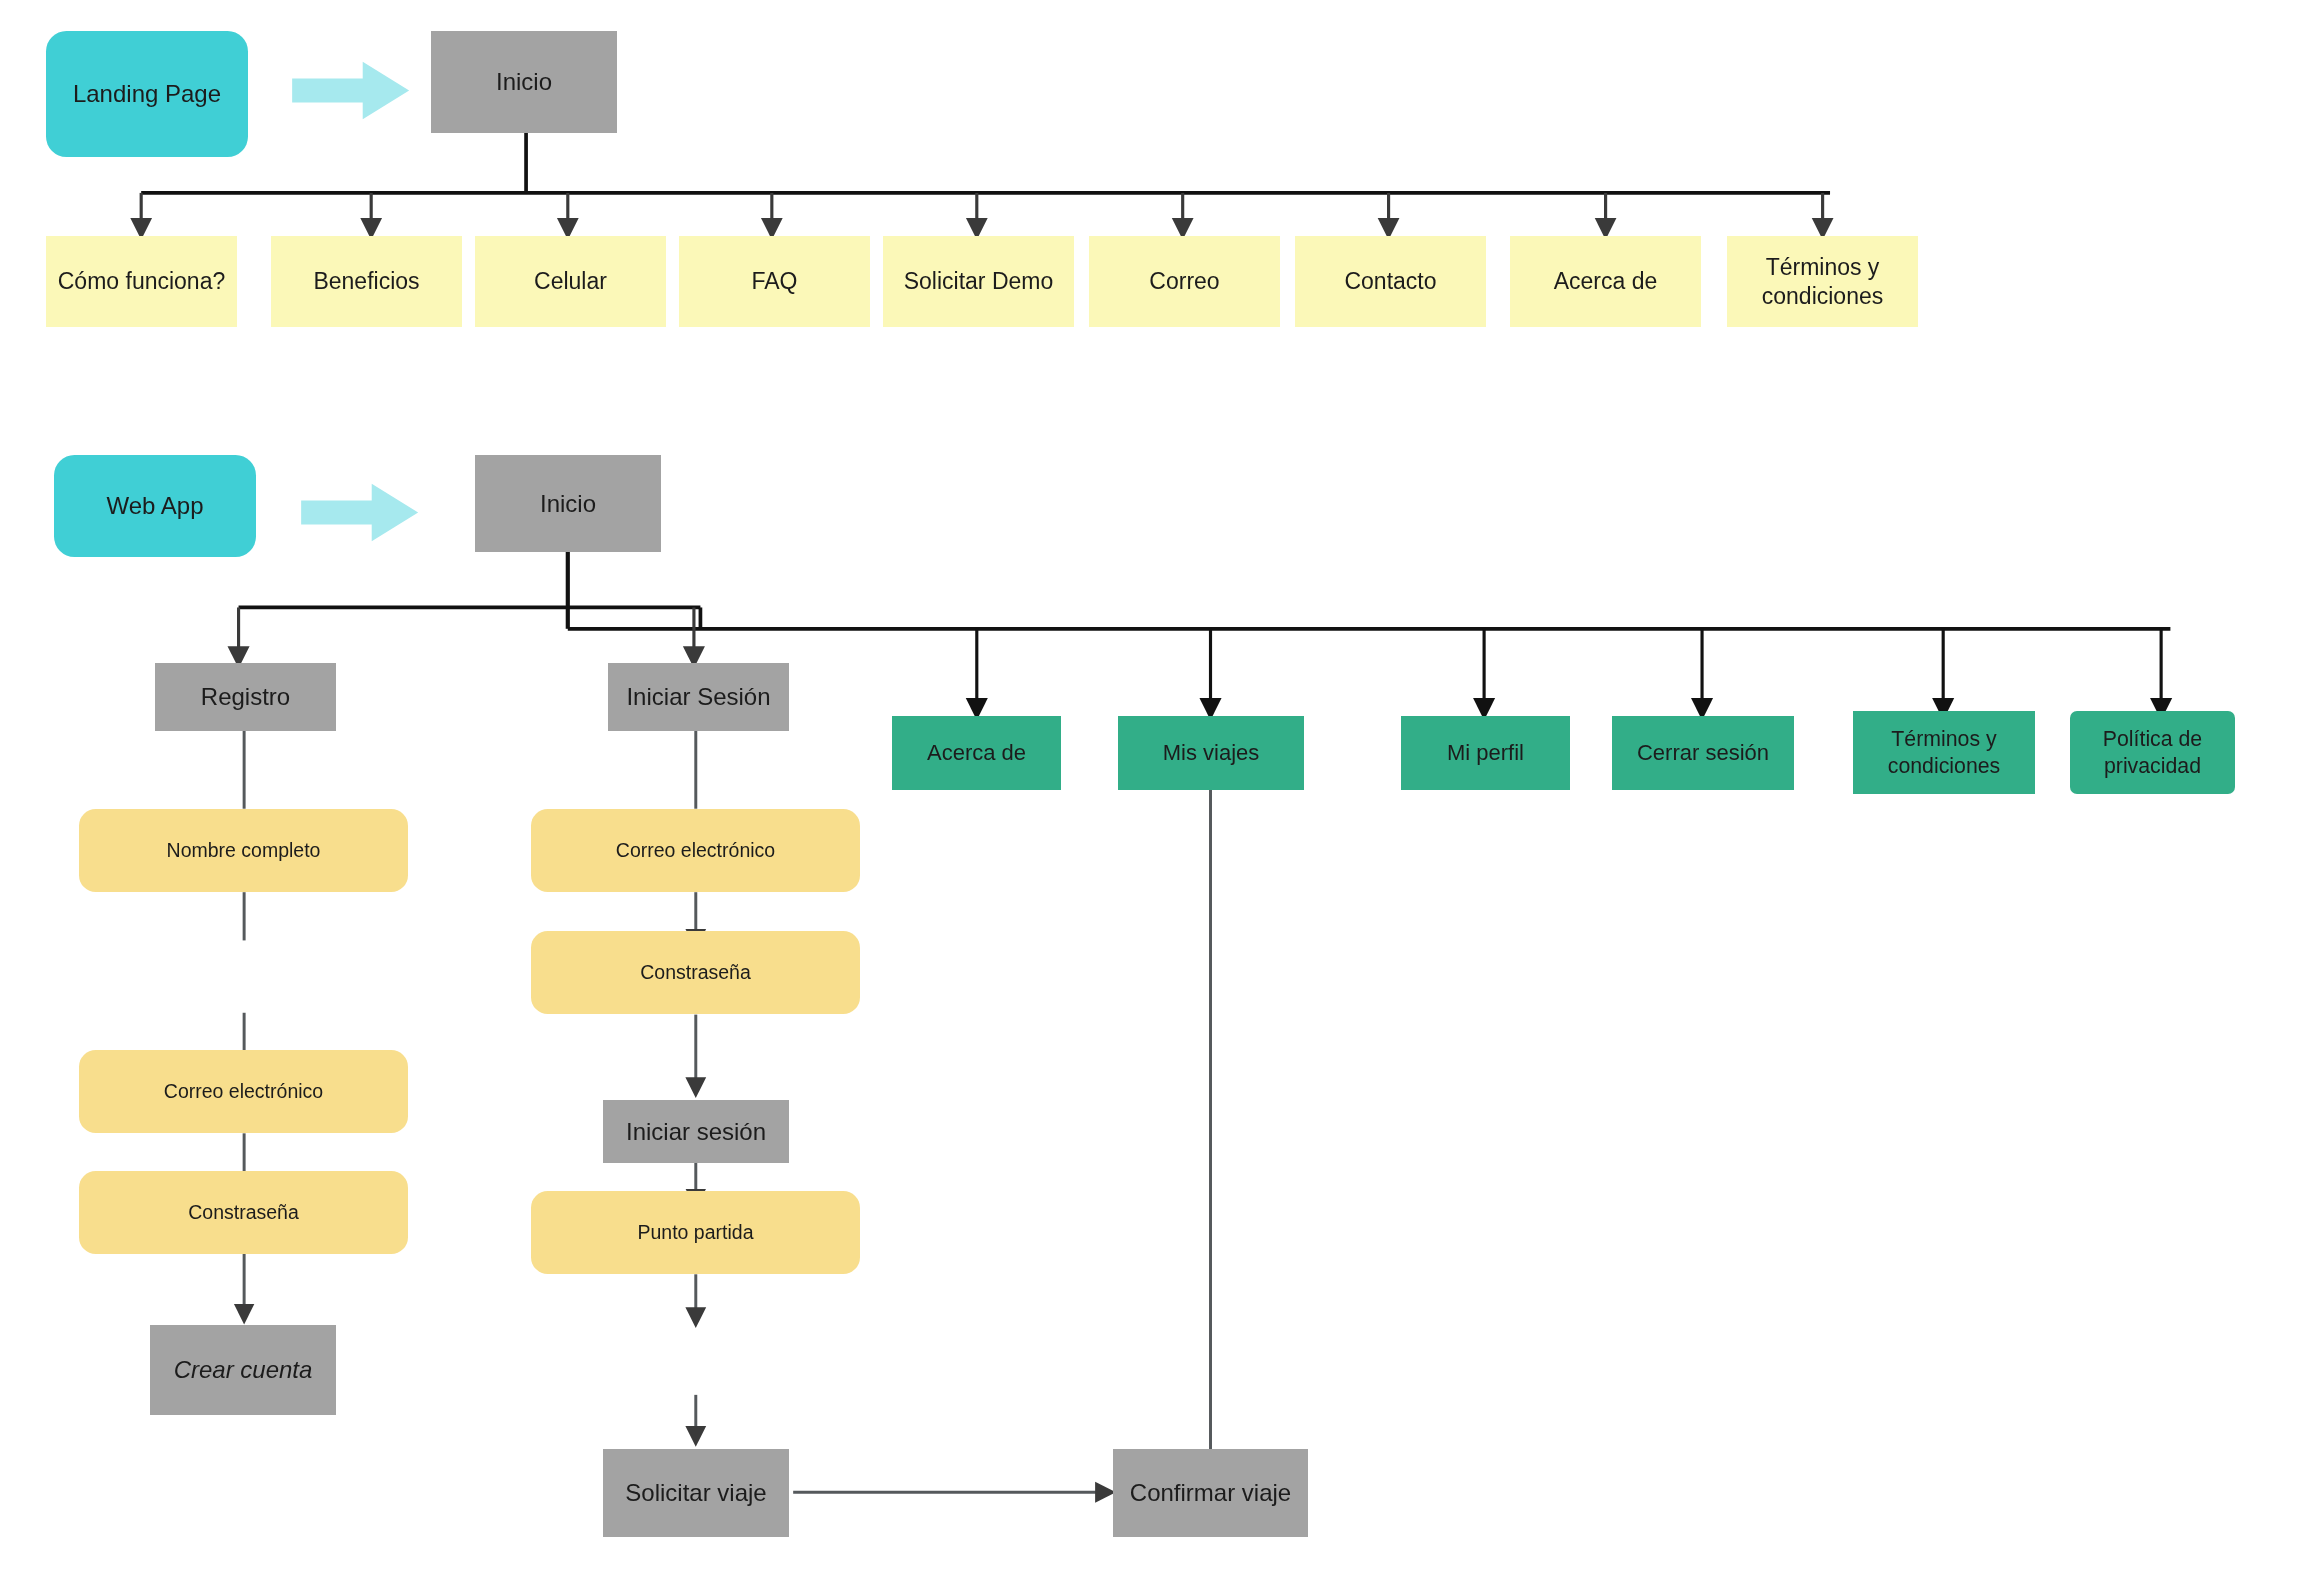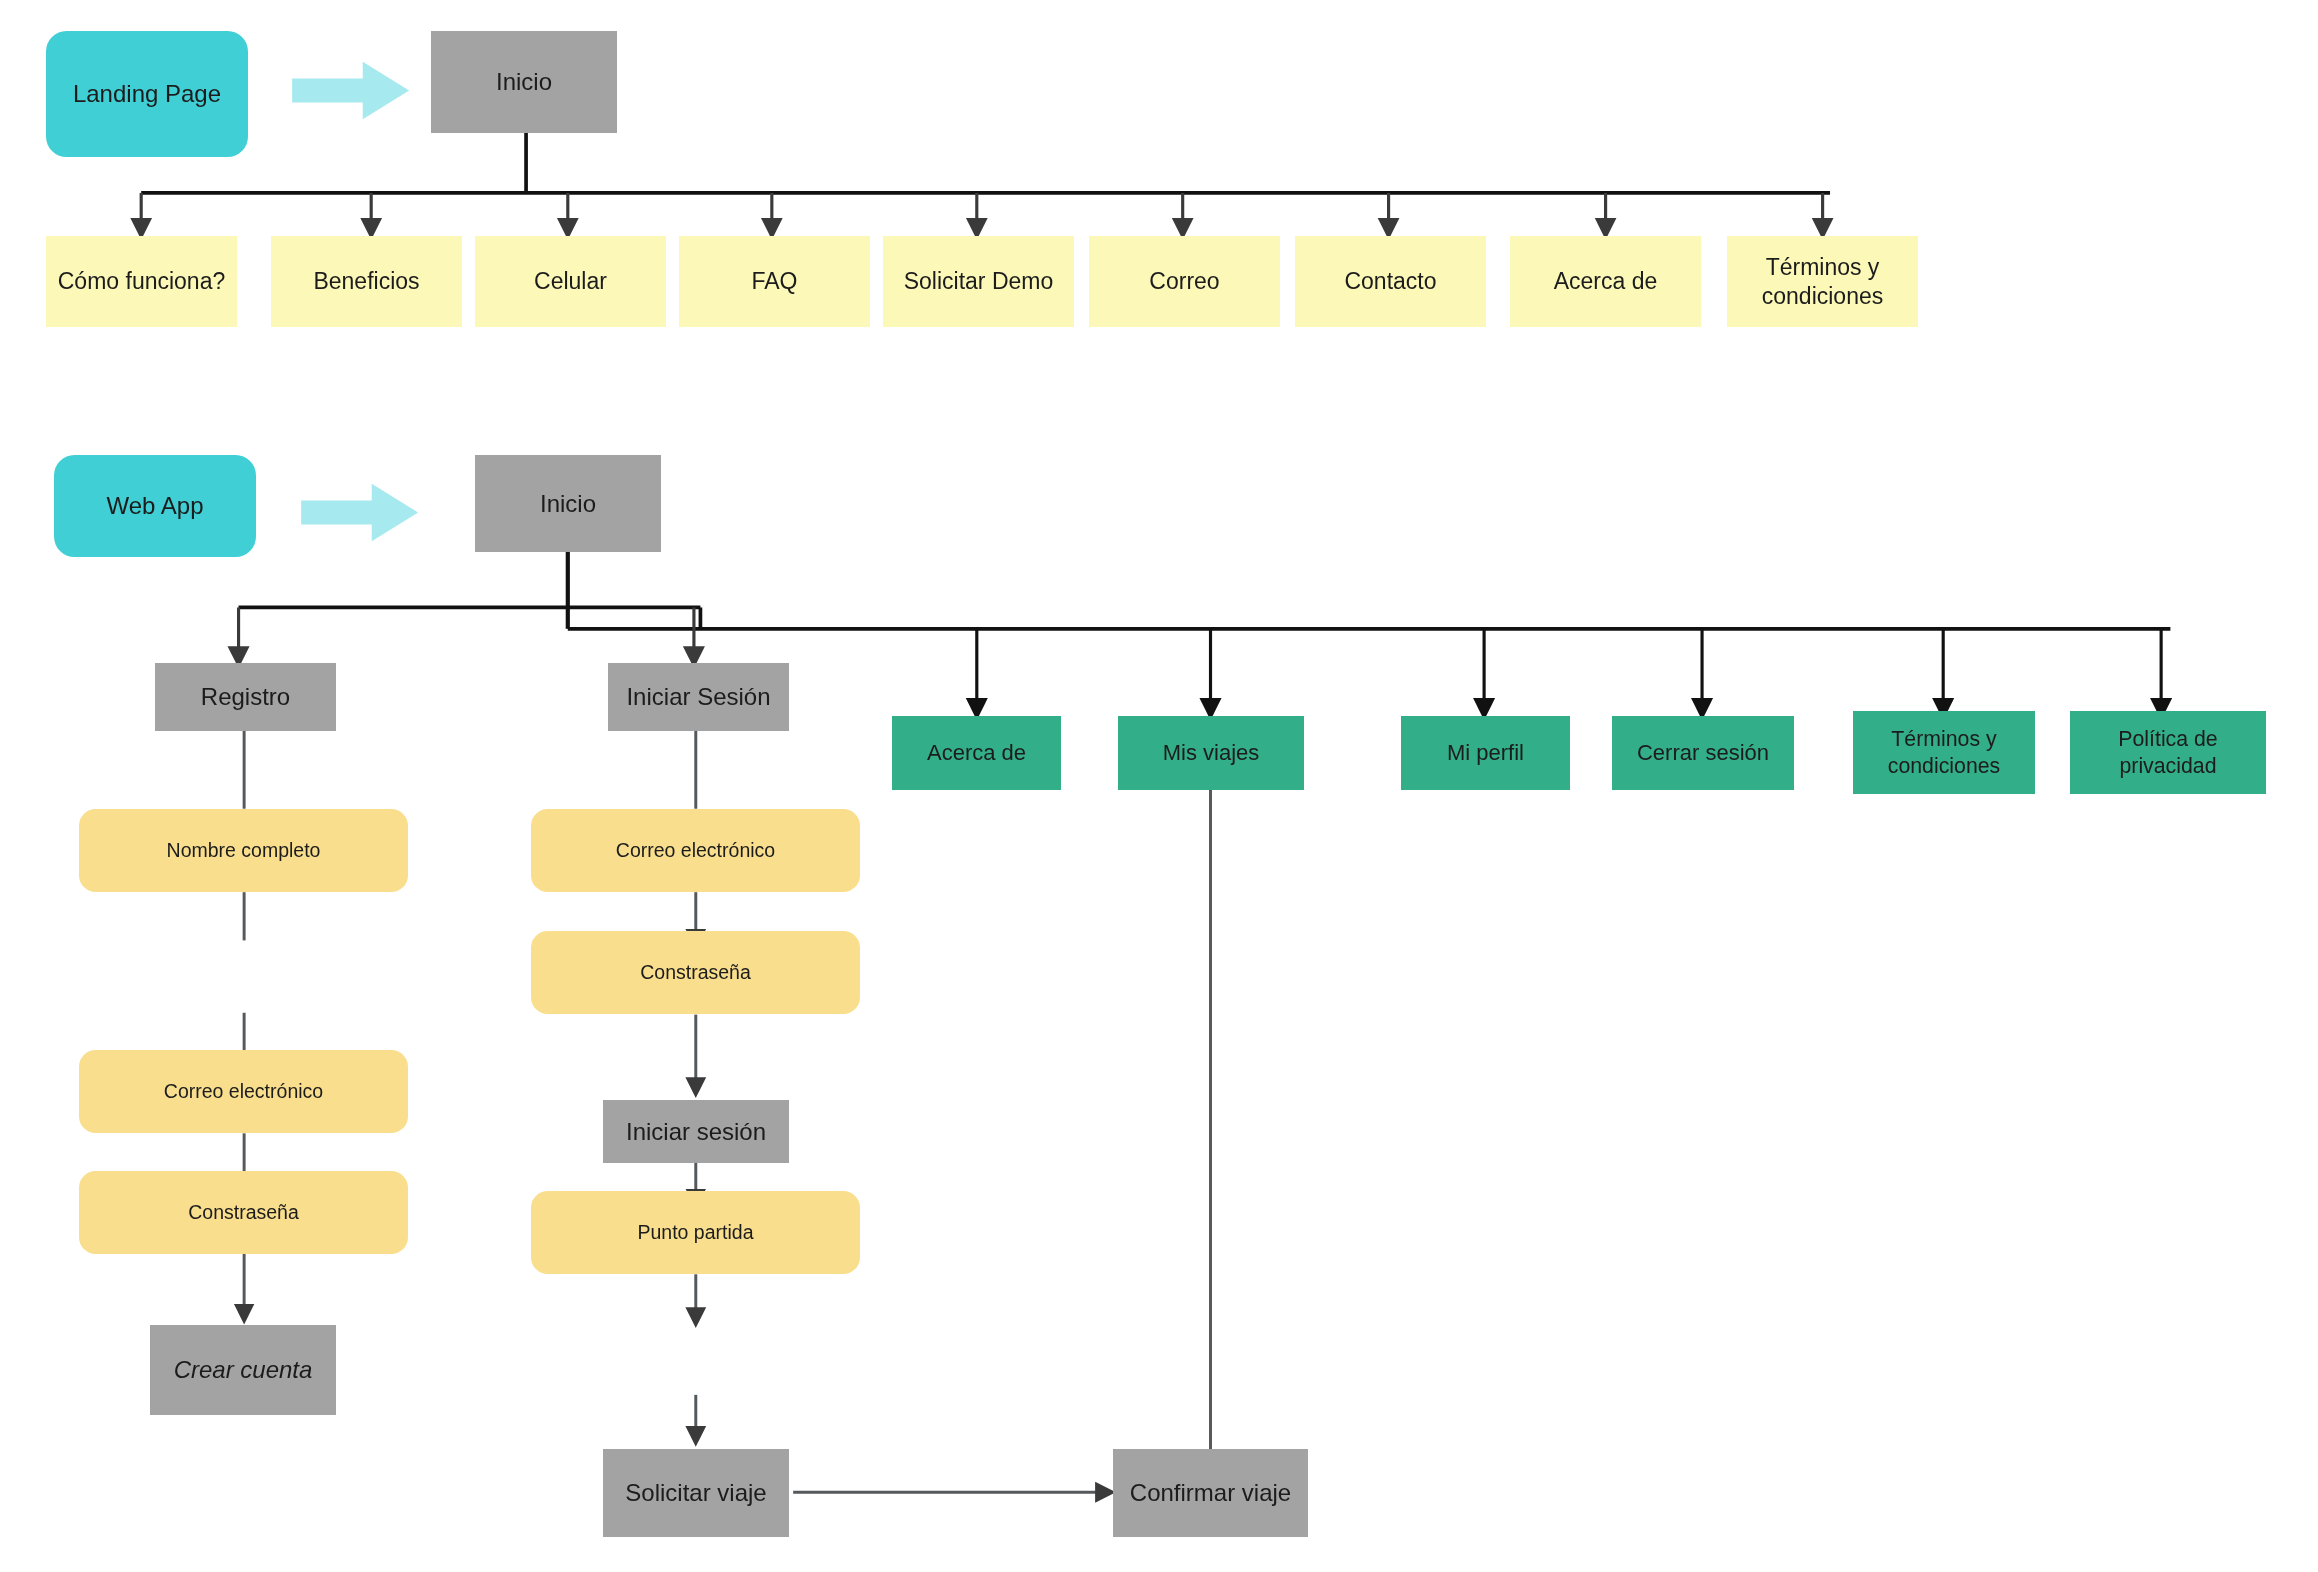--- a/index.html
+++ b/index.html
@@ -145,21 +145,21 @@
 
   <div class="node n-lime fs-26" style="left:155px; top:663px; width:181px; height:68px;">Registro</div>
   <div class="node n-lime fs-26" style="left:608px; top:663px; width:181px; height:68px;">Iniciar Sesión</div>
 
   <div class="node n-green fs-24" style="left:892px; top:716px; width:169px; height:74px;">Acerca de</div>
   <div class="node n-green fs-24" style="left:1118px; top:716px; width:186px; height:74px;">Mis viajes</div>
   <div class="node n-green fs-24" style="left:1401px; top:716px; width:169px; height:74px;">Mi perfil</div>
   <div class="node n-green fs-24" style="left:1612px; top:716px; width:182px; height:74px;">Cerrar sesión</div>
   <div class="node n-green fs-23" style="left:1853px; top:711px; width:182px; height:83px; white-space:pre-line;">Términos y
 condiciones</div>
-  <div class="node n-green fs-23" style="left:2070px; top:711px; width:196px; height:83px; white-space:pre-line;">Política de
+  <div class="node n-green fs-23" style="left:2070px; top:711px; width:165px; height:83px; white-space:pre-line;border-radius:7px;">Política de
 privacidad</div>
 
   <div class="node n-softyellow fs-21" style="left:79px; top:809px; width:329px; height:83px;">Nombre completo</div>
   <div class="node n-softyellow fs-21" style="left:79px; top:1050px; width:329px; height:83px;">Correo electrónico</div>
   <div class="node n-softyellow fs-21" style="left:79px; top:1171px; width:329px; height:83px;">Constraseña</div>
   <div class="node n-lime fs-26" style="left:150px; top:1325px; width:186px; height:90px;font-style:italic;">Crear cuenta</div>
 
   <div class="node n-softyellow fs-21" style="left:531px; top:809px; width:329px; height:83px;">Correo electrónico</div>
   <div class="node n-softyellow fs-21" style="left:531px; top:931px; width:329px; height:83px;">Constraseña</div>
   <div class="node n-lime fs-26" style="left:603px; top:1100px; width:186px; height:63px;">Iniciar sesión</div>

